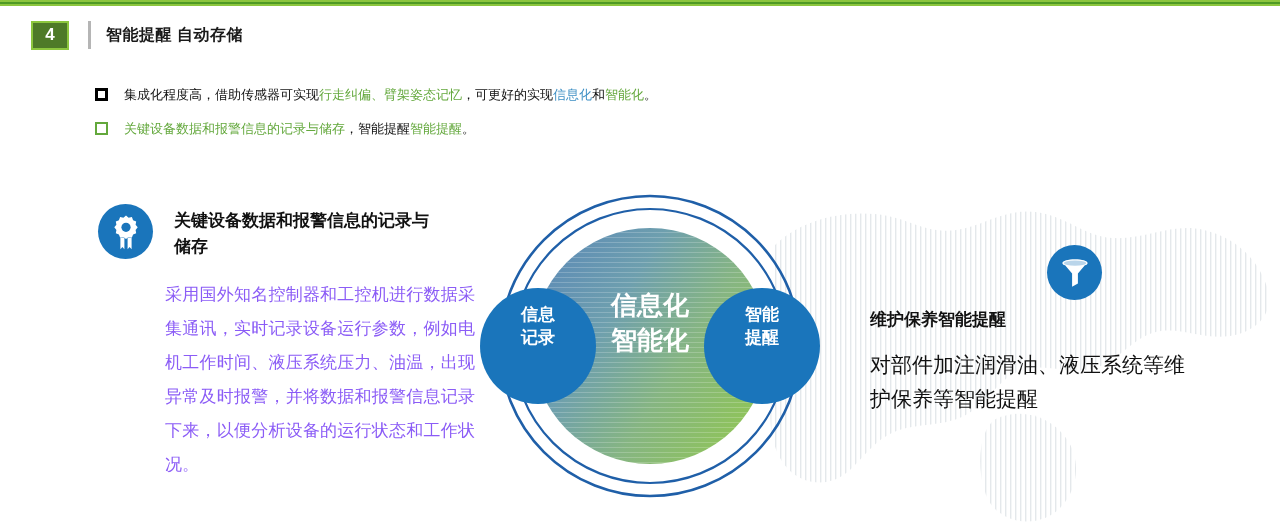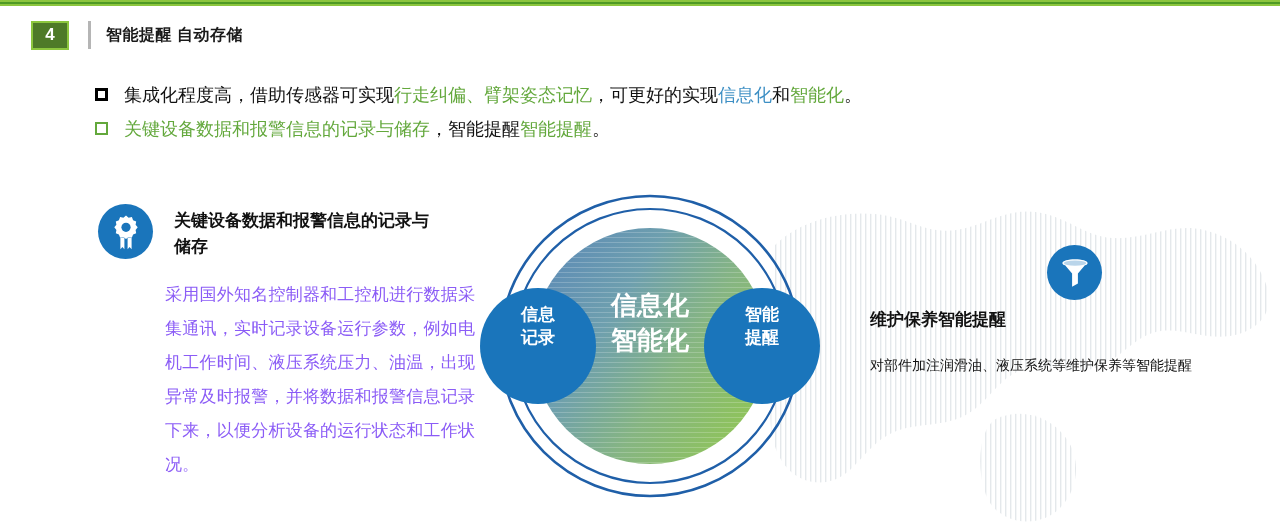--- a/index.html
+++ b/index.html
@@ -78,21 +78,21 @@
   .bullets {
     position: absolute;
     top: 82px;
     left: 95px;
     width: 1050px;
   }
   .bullet-row {
     display: flex;
     align-items: flex-start;
     margin-bottom: 8px;
-    font-size: 18px;
+    font-size: 13px;
     line-height: 26px;
     white-space: nowrap;
     text-align: center;
   }
   .bullet-mark {
     display: inline-block;
     width: 13px;
     height: 13px;
     box-sizing: border-box;
     margin-top: 6px;
@@ -205,21 +205,21 @@
   .panel-right-title {
     font-size: 17px;
     font-weight: bold;
     color: #111111;
     line-height: 24px;
     white-space: nowrap;
     margin-top: 40px;
   }
   .panel-right-body {
     margin-top: 16px;
-    font-size: 14px;
+    font-size: 21px;
     color: #111111;
     line-height: 34px;
     width: 325px;
   }
   .icon-circle-right {
     position: absolute;
     left: 1047px;
     top: 245px;
     width: 55px;
     height: 55px;

